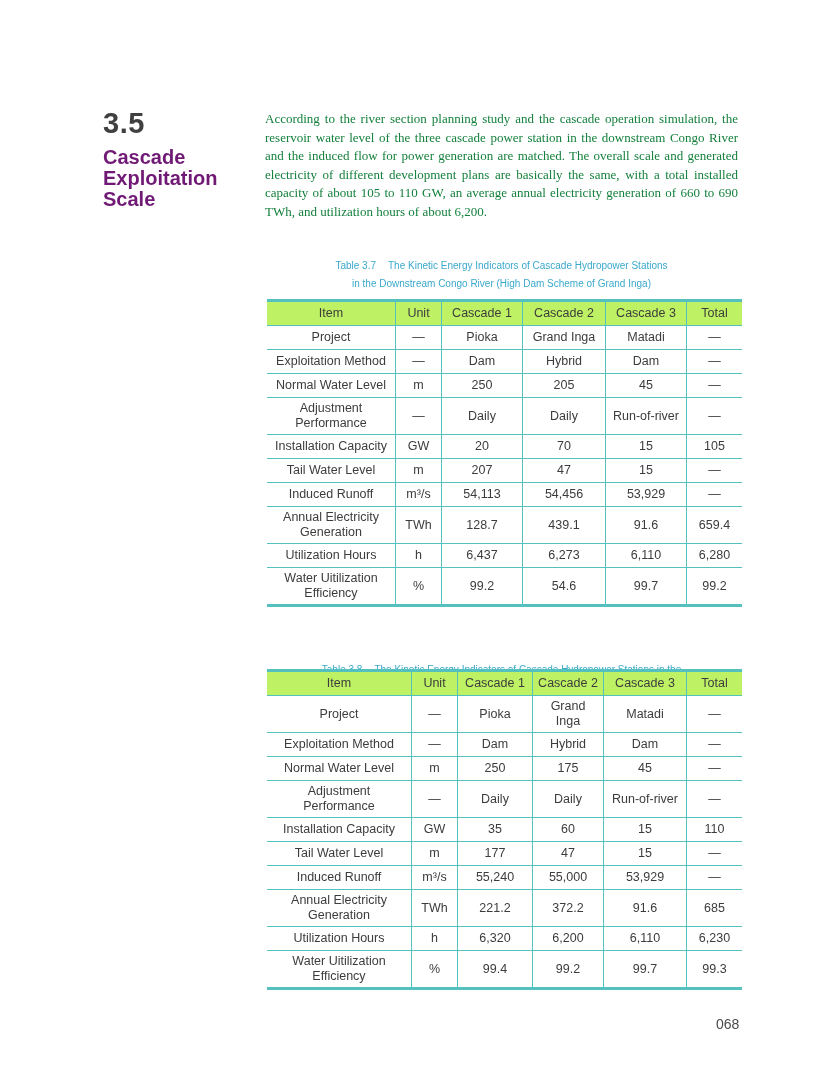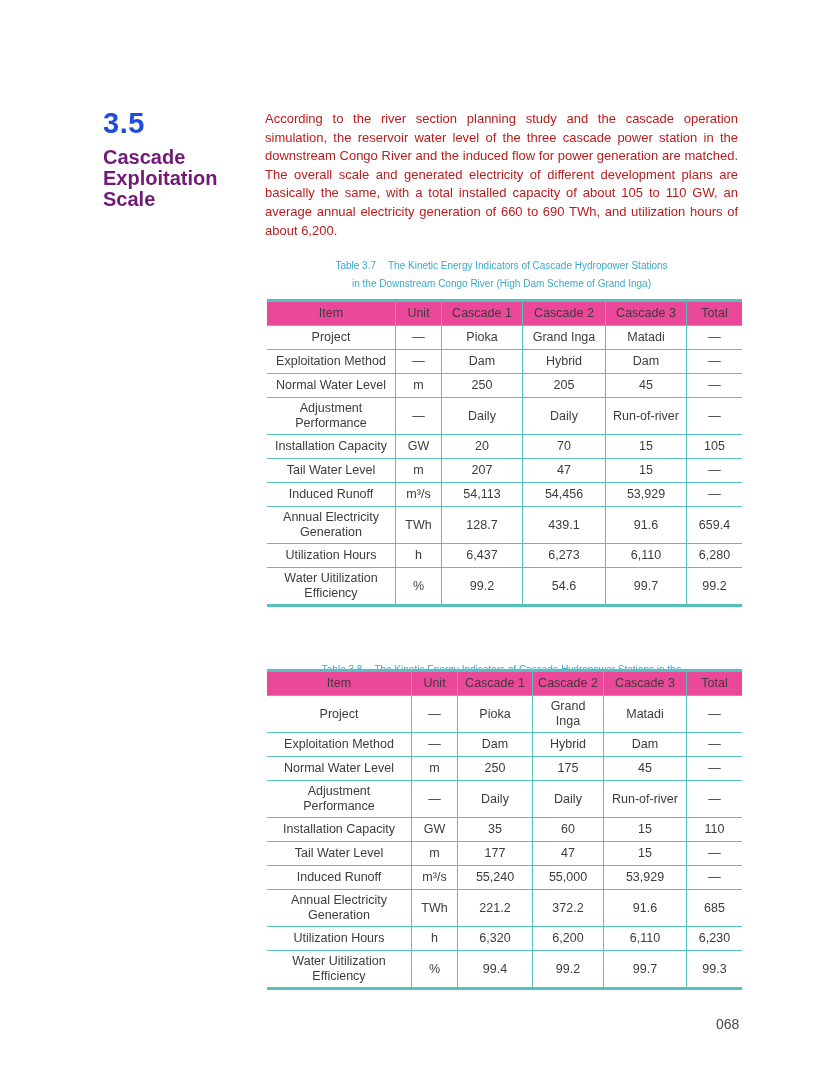--- a/index.html
+++ b/index.html
@@ -16,41 +16,42 @@
   
   .section-block {
     position: absolute;
     left: 103px;
     top: 107px;
     width: 150px;
   }
   .section-number {
     font-size: 29px;
     font-weight: bold;
-    color: #1d4ed8;
+    color: #404040;
     letter-spacing: 0.5px;
   }
   .section-title {
     margin-top: 7px;
     font-size: 20px;
     font-weight: bold;
     line-height: 21px;
     color: #701a75;
   }
 
   
   .body-paragraph {
     position: absolute;
     left: 265px;
     top: 110px;
     width: 473px;
     font-size: 13px;
     line-height: 18.6px;
     text-align: justify;
-    color: #b91c1c;
+    color: #15803d;
+    font-family: Liberation Serif, serif;
   }
 
   .table-caption {
     position: absolute;
     left: 265px;
     width: 473px;
     text-align: center;
     font-size: 10px;
     line-height: 18px;
     color: #3aa9cb;
@@ -76,21 +77,21 @@
   .data-table th, .data-table td {
     border-top: 1px solid #55c1bf;
     padding: 3px 4px;
     text-align: center;
     vertical-align: middle;
     height: 17px;
     line-height: 15px;
     font-weight: normal;
     overflow: hidden;
   }
-  .data-table th { background: #ec4899; }
+  .data-table th { background: #bef264; }
   .data-table thead th { border-top: none; }
   .data-table th + th, .data-table td + td { border-left: 1px solid #55c1bf; }
 
   
   .table-1 th:nth-child(1), .table-1 td:nth-child(1) { width: 120px; }
   .table-1 th:nth-child(2), .table-1 td:nth-child(2) { width: 37px; }
   .table-1 th:nth-child(3), .table-1 td:nth-child(3) { width: 72px; }
   .table-1 th:nth-child(4), .table-1 td:nth-child(4) { width: 74px; }
   .table-1 th:nth-child(5), .table-1 td:nth-child(5) { width: 72px; }
   .table-1 th:nth-child(6), .table-1 td:nth-child(6) { width: 47px; }

